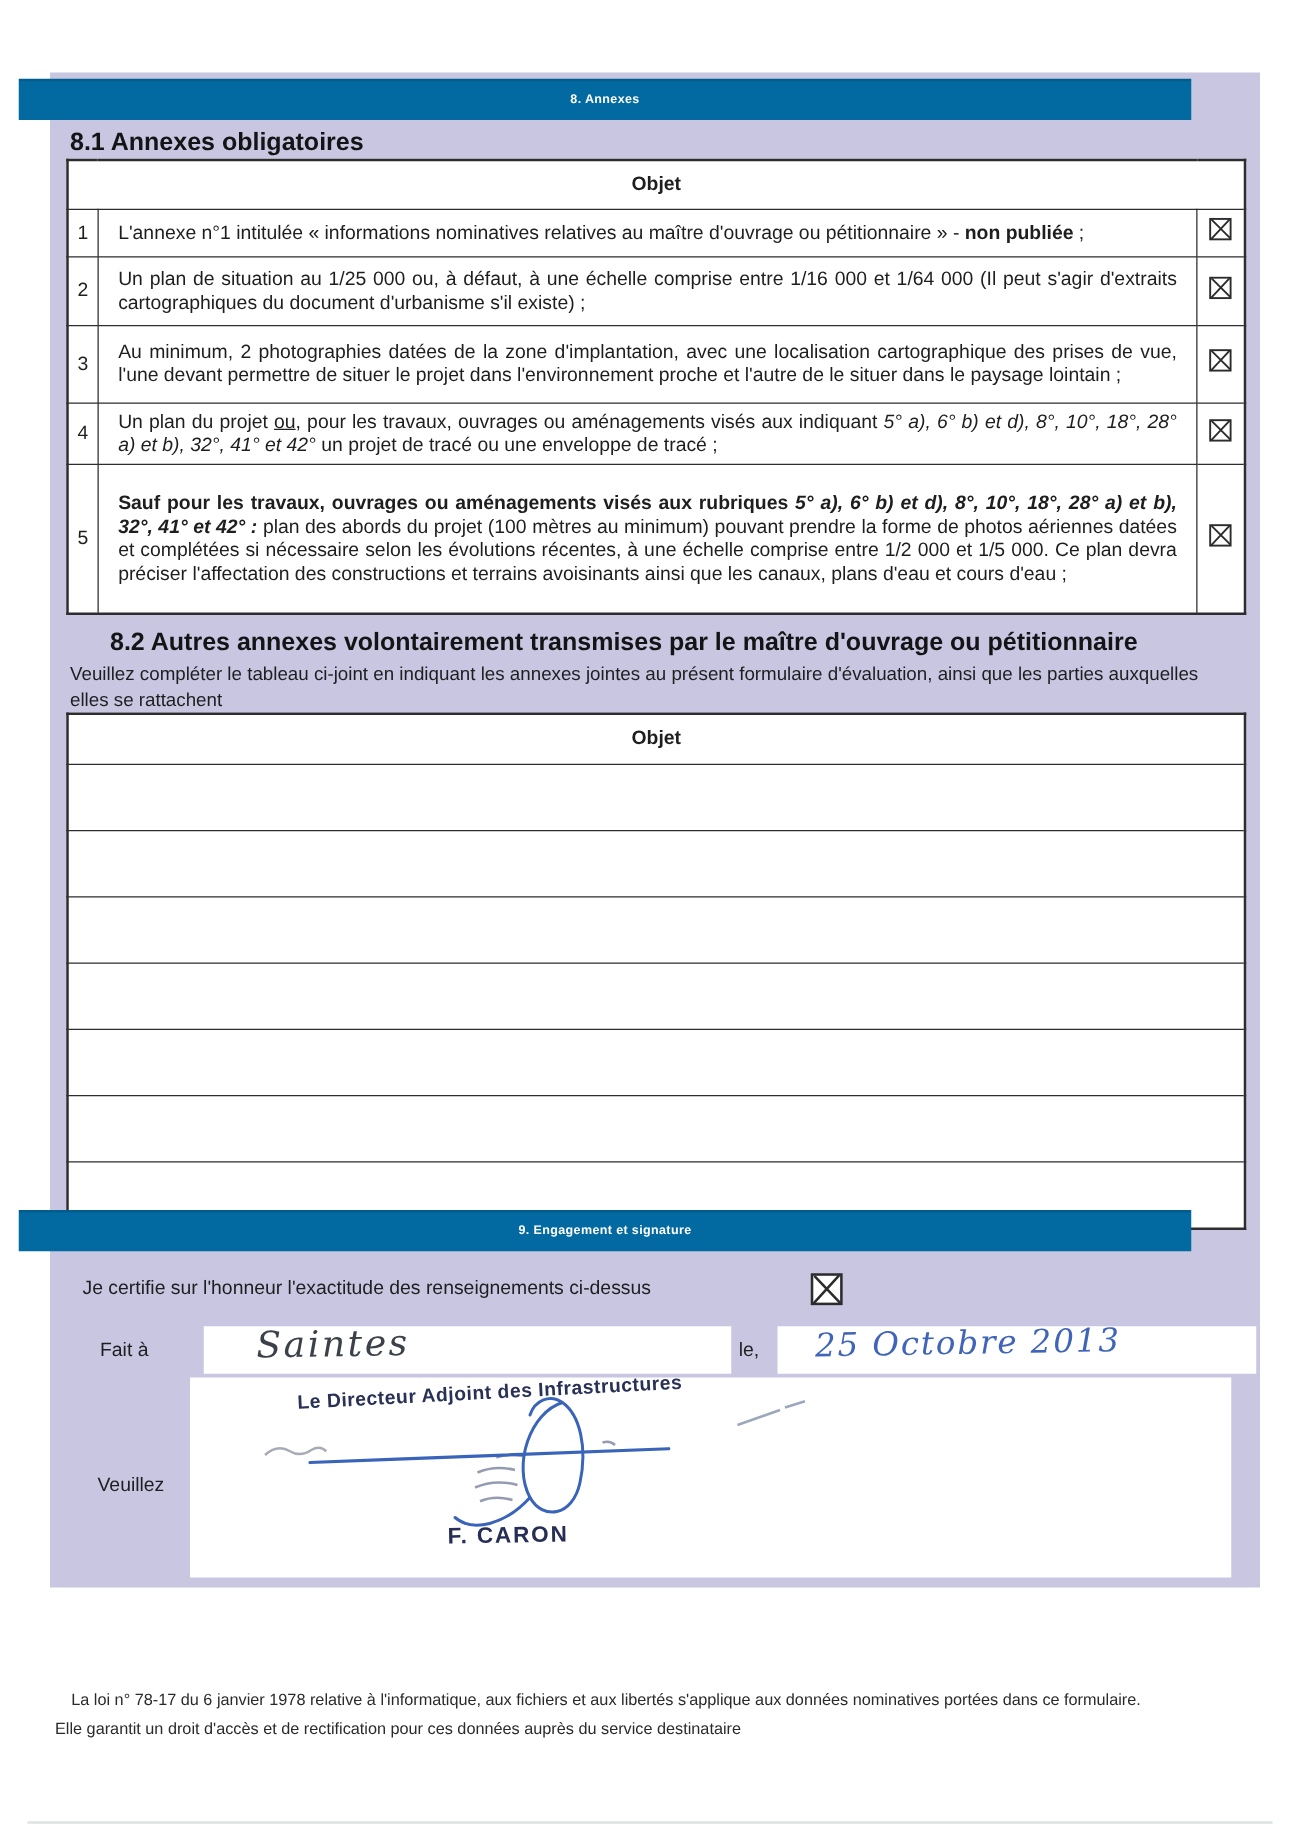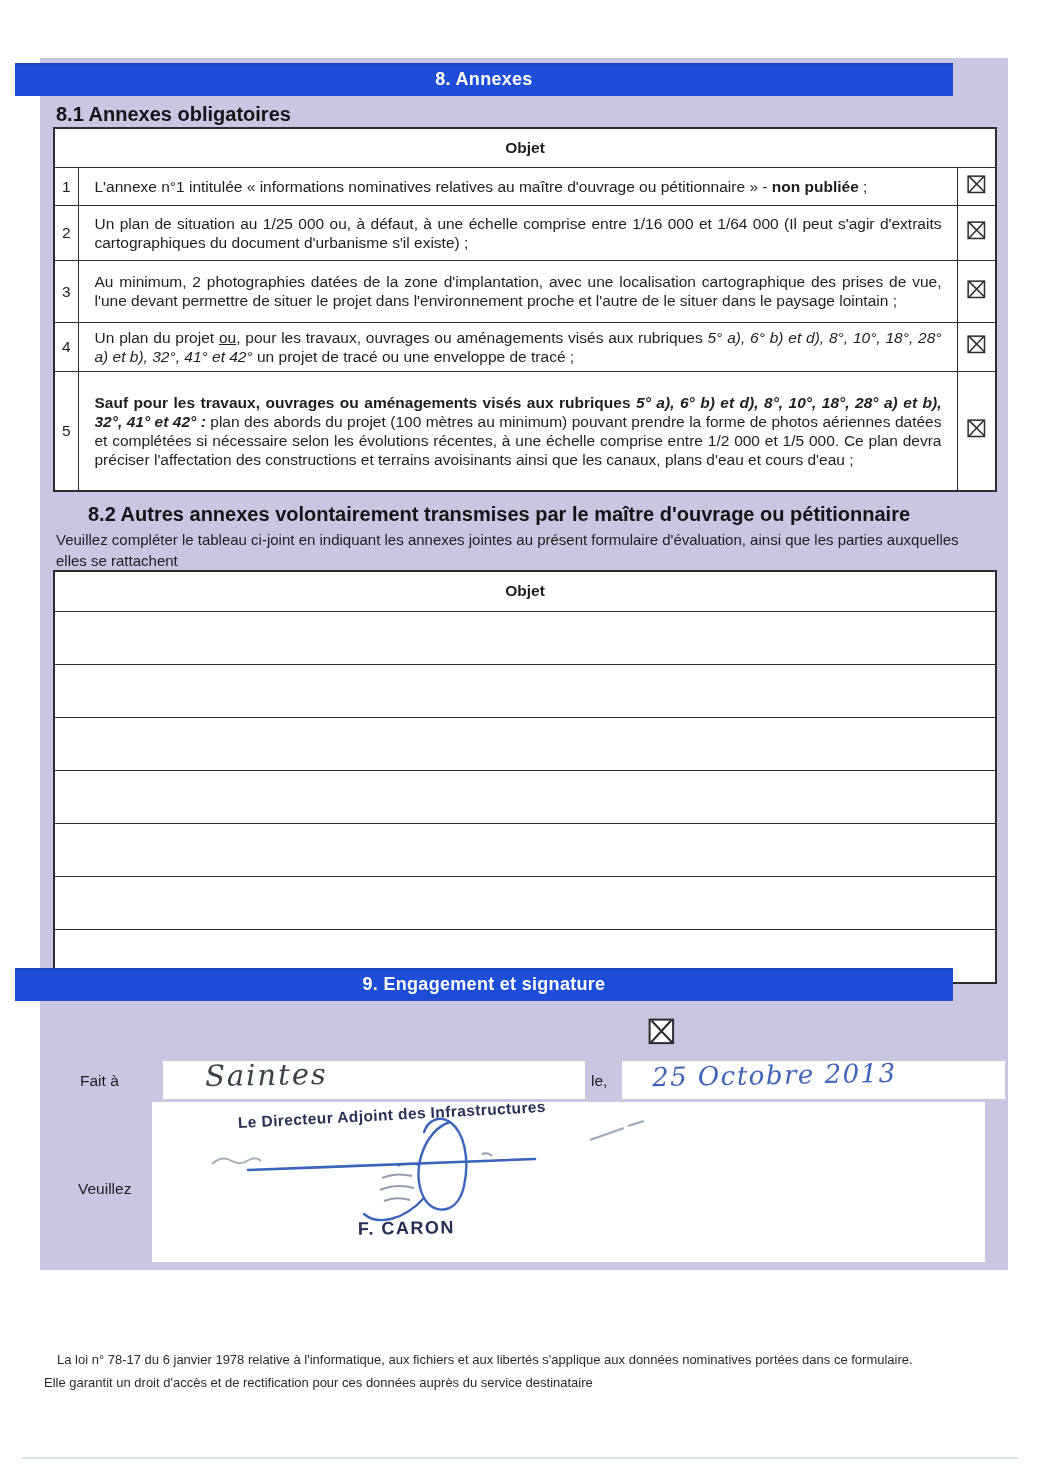--- a/index.html
+++ b/index.html
@@ -1,21 +1,21 @@
 <!DOCTYPE html>
 <html><head>
 <meta charset="utf-8">
 <style>
   html,body{margin:0;padding:0;background:#ffffff;}
   #page{position:relative;width:1040px;height:1473px;background:#ffffff;overflow:hidden;
         font-family:"Liberation Sans",sans-serif;color:#1e1e20;}
   #panel{position:absolute;left:40px;top:58px;width:968px;height:1212px;background:#c8c6e0;}
 
-  .secbar{position:absolute;left:15px;width:938px;height:33px;background:#1d4ed8;
-          color:#ffffff;font-weight:bold;font-size:18px;display:flex;align-items:center;justify-content:center;
+  .secbar{position:absolute;left:15px;width:938px;height:33px;background:#0369a1;
+          color:#ffffff;font-weight:bold;font-size:10px;display:flex;align-items:center;justify-content:center;
           letter-spacing:.3px;box-shadow:inset 0 2px 0 rgba(0,0,0,.12);}
   .h-sub{position:absolute;font-weight:bold;font-size:20px;color:#141416;}
 
   table.frm{border-collapse:collapse;table-layout:fixed;background:#ffffff;border:2px solid #2d2d30;}
   table.frm th{border:1px solid #2d2d30;font-size:15.5px;font-weight:bold;text-align:center;}
   table.frm td{border:1px solid #2d2d30;font-size:15.5px;line-height:19px;vertical-align:middle;}
   td.num{text-align:center;font-size:16px;padding:0;}
   td.txt{padding:5px 16px;text-align:justify;}
   td.chk{text-align:center;padding:0;}
   td.empty{height:50px;}
@@ -84,21 +84,21 @@
         <tr style="height: 62px;">
           <td class="num">3</td>
           <td class="txt"><span>Au minimum, 2 photographies datées de la zone d'implantation, avec une localisation cartographique des prises de vue, l'une devant permettre de situer le projet dans l'environnement proche et l'autre de le situer dans le paysage lointain ;</span></td>
           <td class="chk"><span class="cbox"><svg viewBox="0 0 20 20" width="19" height="19">
                 <rect x="1.2" y="1.2" width="17.2" height="17.2" fill="#ffffff" stroke="#2c2c2e" stroke-width="1.6"></rect>
                 <path d="M2.8 2.2 L18 17.4 M17.4 1.8 L2 18.2" stroke="#2c2c2e" stroke-width="1.6" fill="none" stroke-linecap="round"></path>
               </svg></span></td>
         </tr>
         <tr style="height: 46px;">
           <td class="num">4</td>
-          <td class="txt"><span>Un plan du projet </span><span class="u">ou</span><span>, pour les travaux, ouvrages ou aménagements visés aux rubriques </span><span class="i">5° a), 6° b) et d), 8°, 10°, 18°, 28° a) et b), 32°, 41° et 42°</span><span> un projet de tracé ou une enveloppe de tracé ;</span></td>
+          <td class="txt"><span>Un plan du projet </span><span class="u">ou</span><span>, pour les travaux, ouvrages ou aménagements visés aux indiquant </span><span class="i">5° a), 6° b) et d), 8°, 10°, 18°, 28° a) et b), 32°, 41° et 42°</span><span> un projet de tracé ou une enveloppe de tracé ;</span></td>
           <td class="chk"><span class="cbox"><svg viewBox="0 0 20 20" width="19" height="19">
                 <rect x="1.2" y="1.2" width="17.2" height="17.2" fill="#ffffff" stroke="#2c2c2e" stroke-width="1.6"></rect>
                 <path d="M2.8 2.2 L18 17.4 M17.4 1.8 L2 18.2" stroke="#2c2c2e" stroke-width="1.6" fill="none" stroke-linecap="round"></path>
               </svg></span></td>
         </tr>
         <tr style="height: 120px;">
           <td class="num">5</td>
           <td class="txt"><span class="b">Sauf pour les travaux, ouvrages ou aménagements visés aux rubriques </span><span class="b i">5° a), 6° b) et d), 8°, 10°, 18°, 28° a) et b), 32°, 41° et 42° :</span><span> plan des abords du projet (100 mètres au minimum) pouvant prendre la forme de photos aériennes datées et complétées si nécessaire selon les évolutions récentes, à une échelle comprise entre 1/2 000 et 1/5 000. Ce plan devra préciser l'affectation des constructions et terrains avoisinants ainsi que les canaux, plans d'eau et cours d'eau ;</span></td>
           <td class="chk"><span class="cbox"><svg viewBox="0 0 20 20" width="19" height="19">
                 <rect x="1.2" y="1.2" width="17.2" height="17.2" fill="#ffffff" stroke="#2c2c2e" stroke-width="1.6"></rect>
@@ -139,20 +139,21 @@
         <tr>
           <td class="empty"></td>
         </tr>
       </tbody>
   </table>
 
   <div class="secbar" style="top:968px;">
     <span>9. Engagement et signature</span>
   </div>
 
+  <div class="lbl" style="left:66px;top:1022px;">Je certifie sur l'honneur l'exactitude des renseignements ci-dessus</div>
   <span class="cbox" style="position:absolute;left:648px;top:1018px;">
     <svg viewBox="0 0 20 20" width="27" height="27">
       <rect x="1.2" y="1.2" width="17.4" height="17.4" fill="#ffffff" stroke="#2c2c2e" stroke-width="1.5"></rect>
       <path d="M3 2.4 L17.4 17.6 M17 2 L2.4 18" stroke="#2c2c2e" stroke-width="1.5" fill="none" stroke-linecap="round"></path>
     </svg>
   </span>
 
   <div class="lbl" style="left:80px;top:1072px;">Fait à</div>
   <div class="whitebox" style="left:163px;top:1061px;width:422px;height:38px;"></div>
   <div class="hand hand-place" style="left:205px;top:1058px;">Saintes</div>

